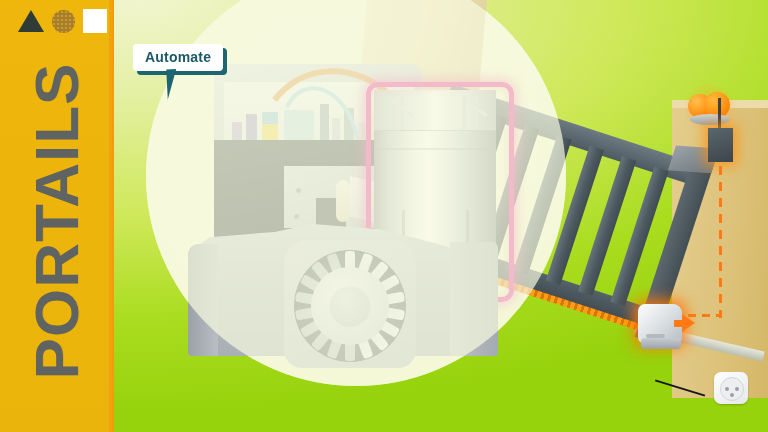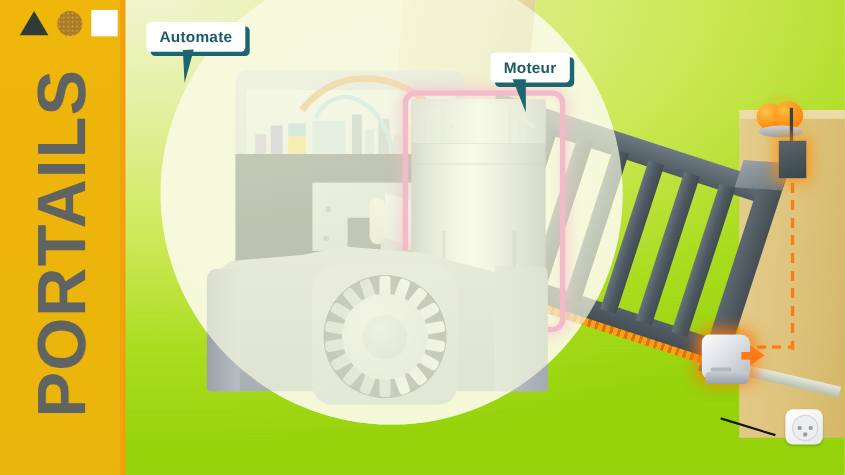--- a/index.html
+++ b/index.html
@@ -318,21 +318,21 @@
     padding:5px 12px 6px;
     font-size:14px;font-weight:bold;
     color:#1b5a66;
     box-shadow:4px 4px 0 #1d6570;
     white-space:nowrap;
     letter-spacing:.2px;
   }
   .label-tail{
     position:absolute;width:0;height:0;
   }
-  #label-automate{left:133px;top:20px;}
+  #label-automate{left:133px;top:44px;}
   #label-automate .label-tail{
     left:34px;top:25px;
     border-left:10px solid #1d6570;
     border-right:7px solid transparent;
     border-bottom:30px solid transparent;
     transform:rotate(-3deg);
   }
   #label-moteur{left:446px;top:48px;}
   #label-moteur .label-tail{
     left:11px;top:24px;
@@ -474,24 +474,20 @@
       <div class="socket-h" style="left:4px;top:9px;"></div>
       <div class="socket-h" style="left:14px;top:9px;"></div>
       <div class="socket-h" style="left:9px;top:15px;"></div>
     </div>
   </div>
 
   <div class="label" id="label-automate">
     <div class="label-box">Automate</div>
     <div class="label-tail"></div>
   </div>
-  <div class="label" id="label-moteur">
-    <div class="label-box">Moteur</div>
-    <div class="label-tail"></div>
-  </div>
 
   <div class="sidebar">
     <div class="shapes">
       <div class="sh-tri"></div>
       <div class="sh-circ"></div>
       <div class="sh-sq"></div>
     </div>
     <div class="side-title">PORTAILS</div>
     <div class="sidebar-edge"></div>
   </div>

